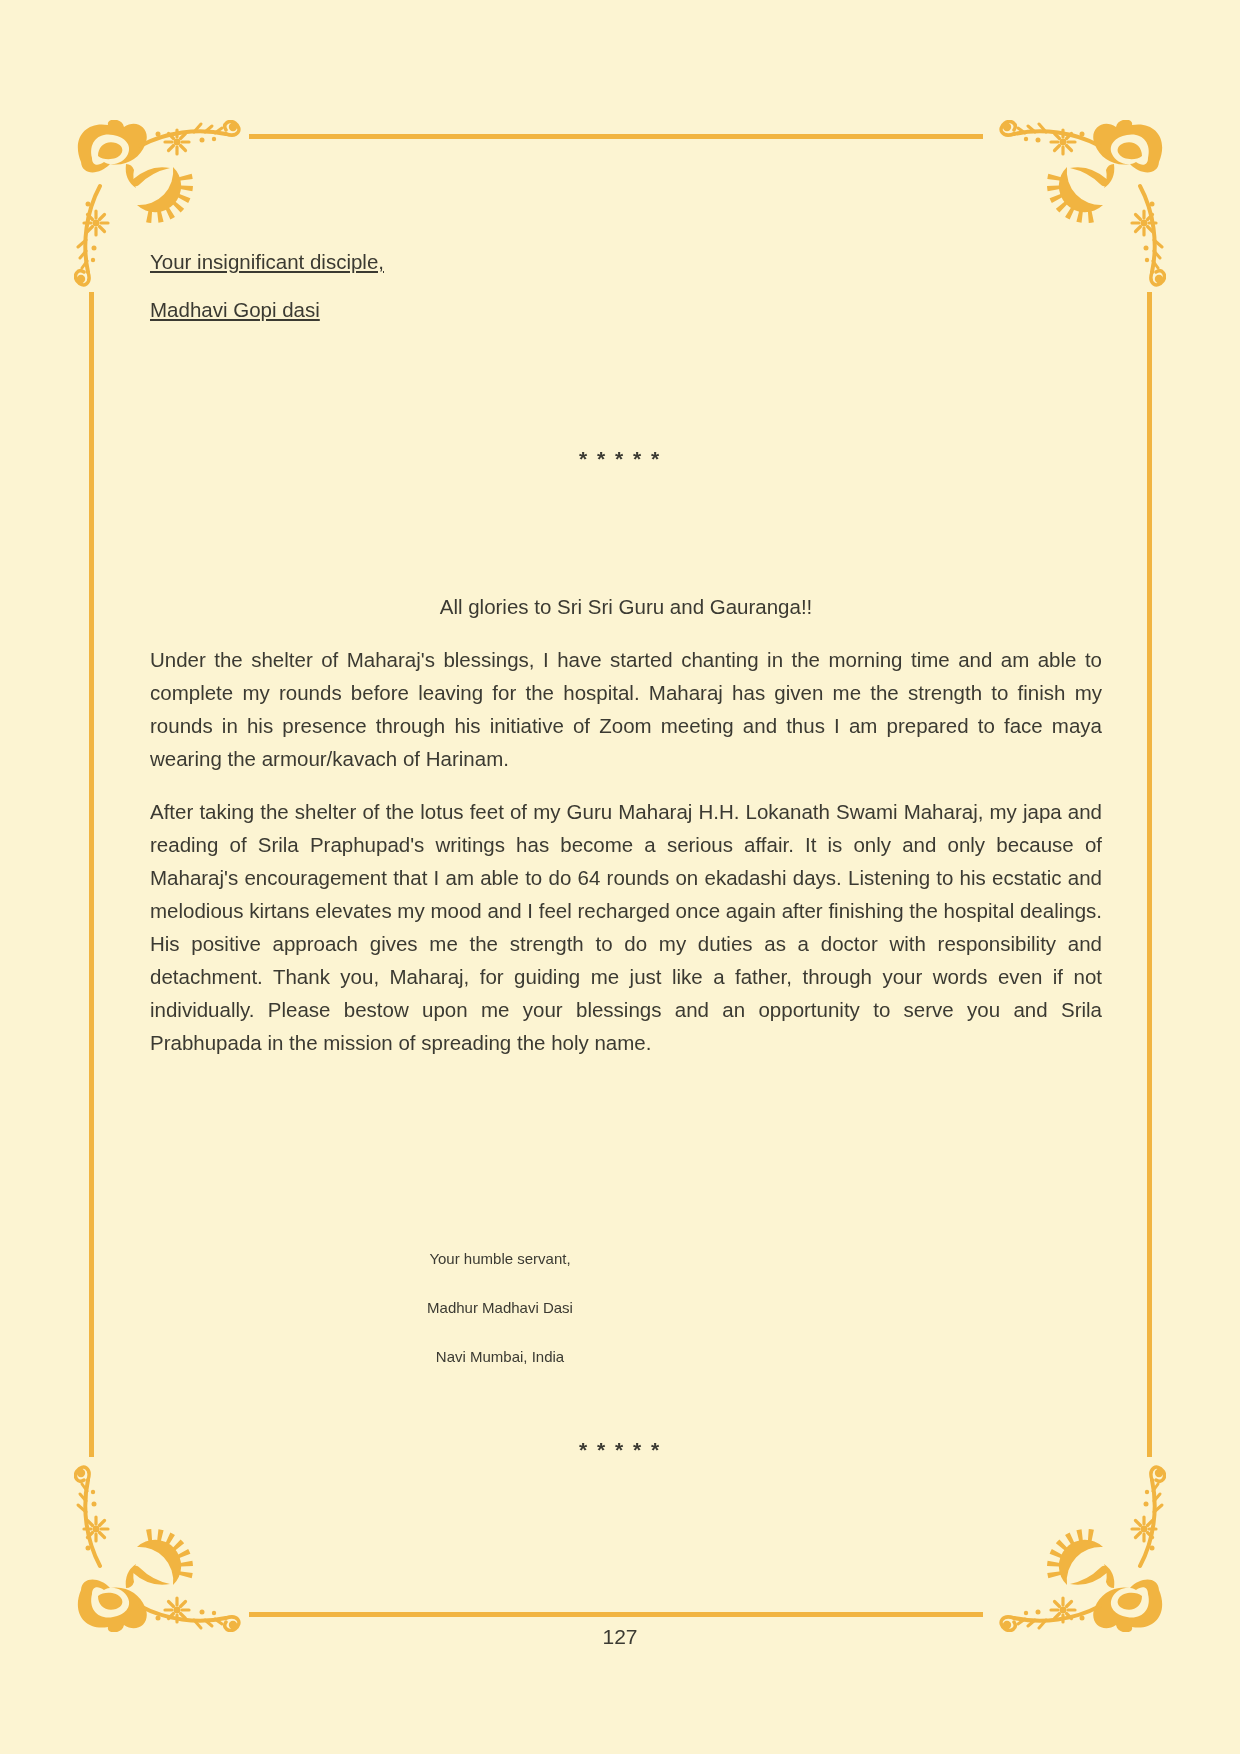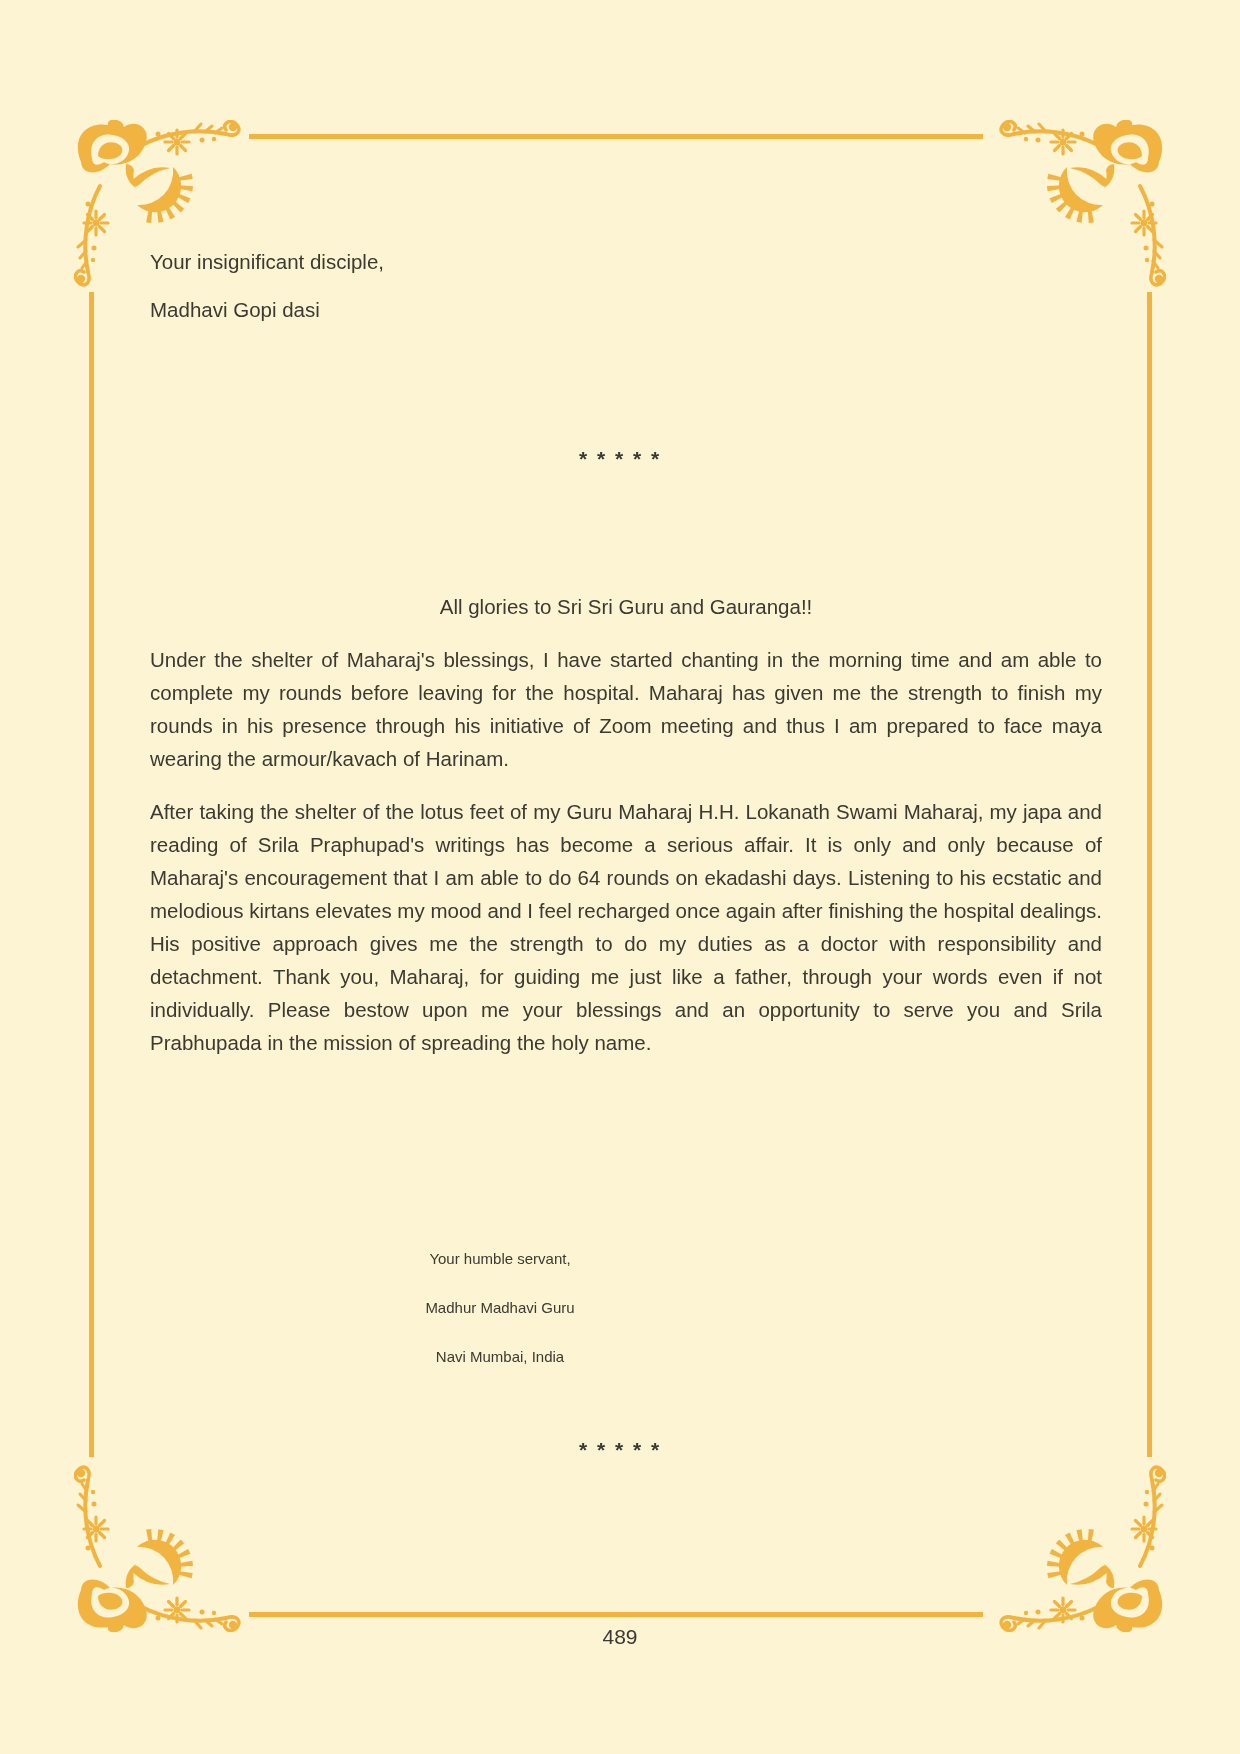--- a/index.html
+++ b/index.html
@@ -31,21 +31,21 @@
   .orn-tl{left:74px;  top:120px;}
   .orn-tr{left:991px; top:120px; transform:scaleX(-1);}
   .orn-bl{left:74px;  top:1462px;transform:scaleY(-1);}
   .orn-br{left:991px; top:1462px;transform:scale(-1,-1);}
 
   
   .closing-top{
     position:absolute;left:150px;top:238px;width:700px;
     font-size:20.5px;
   }
-  .closing-top p{margin:0;line-height:48px;}
+  .closing-top p{margin:0;line-height:48px;text-decoration:underline;}
 
   .separator{
     position:absolute;left:0;width:100%;
     text-align:center;font-size:21px;font-weight:600;
     letter-spacing:2px;line-height:30px;
   }
   .sep1{top:444px;}
   .sep2{top:1435px;}
 
   .letter-body{
@@ -140,21 +140,21 @@
   <div class="separator sep1">* * * * *</div>
 
   <div class="letter-body">
     <p class="salutation">All glories to Sri Sri Guru and Gauranga!!</p>
     <p>Under the shelter of Maharaj's blessings, I have started chanting in the morning time and am able to complete my rounds before leaving for the hospital. Maharaj has given me the strength to finish my rounds in his presence through his initiative of Zoom meeting and thus I am prepared to face maya wearing the armour/kavach of Harinam.</p>
     <p>After taking the shelter of the lotus feet of my Guru Maharaj H.H. Lokanath Swami Maharaj, my japa and reading of Srila Praphupad's writings has become a serious affair. It is only and only because of Maharaj's encouragement that I am able to do 64 rounds on ekadashi days. Listening to his ecstatic and melodious kirtans elevates my mood and I feel recharged once again after finishing the hospital dealings. His positive approach gives me the strength to do my duties as a doctor with responsibility and detachment. Thank you, Maharaj, for guiding me just like a father, through your words even if not individually. Please bestow upon me your blessings and an opportunity to serve you and Srila Prabhupada in the mission of spreading the holy name.</p>
   </div>
 
   <div class="closing-bottom">
     <p>Your humble servant,</p>
-    <p>Madhur Madhavi Guru</p>
+    <p>Madhur Madhavi Dasi</p>
     <p>Navi Mumbai, India</p>
   </div>
 
   <div class="separator sep2">* * * * *</div>
 
-  <div class="page-number">489</div>
+  <div class="page-number">127</div>
 
 </div>
 
 </body></html>

